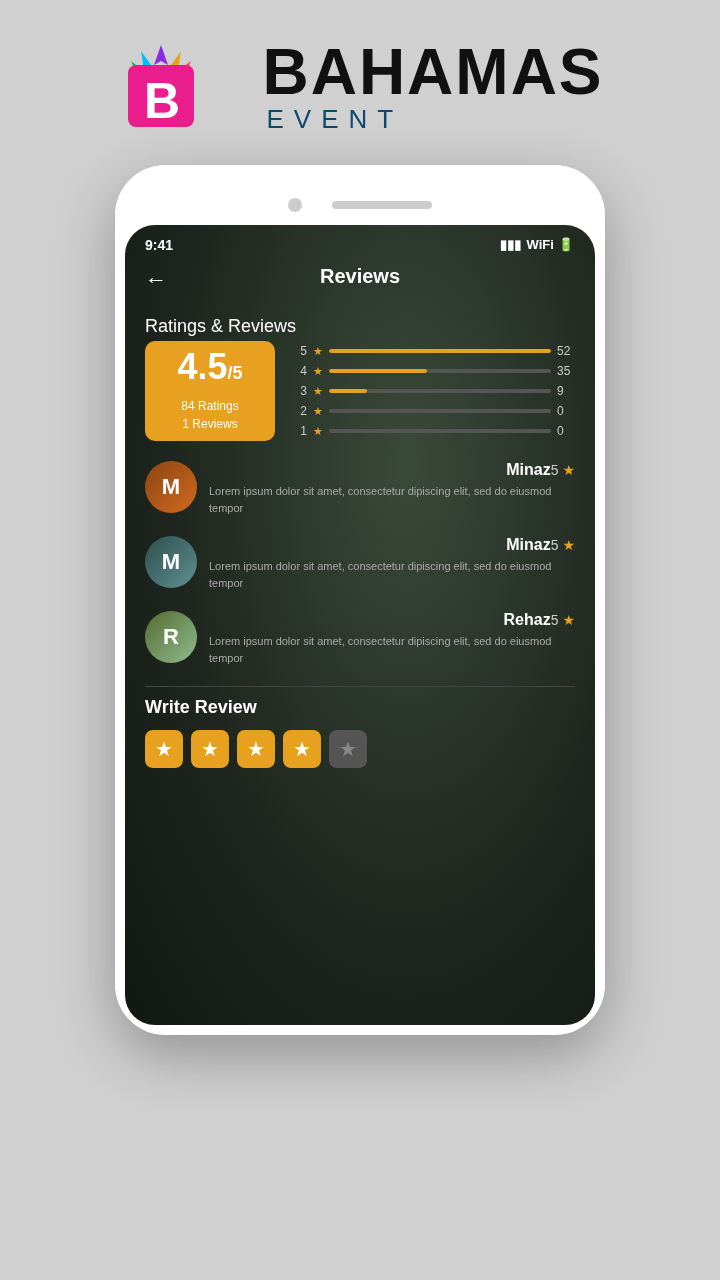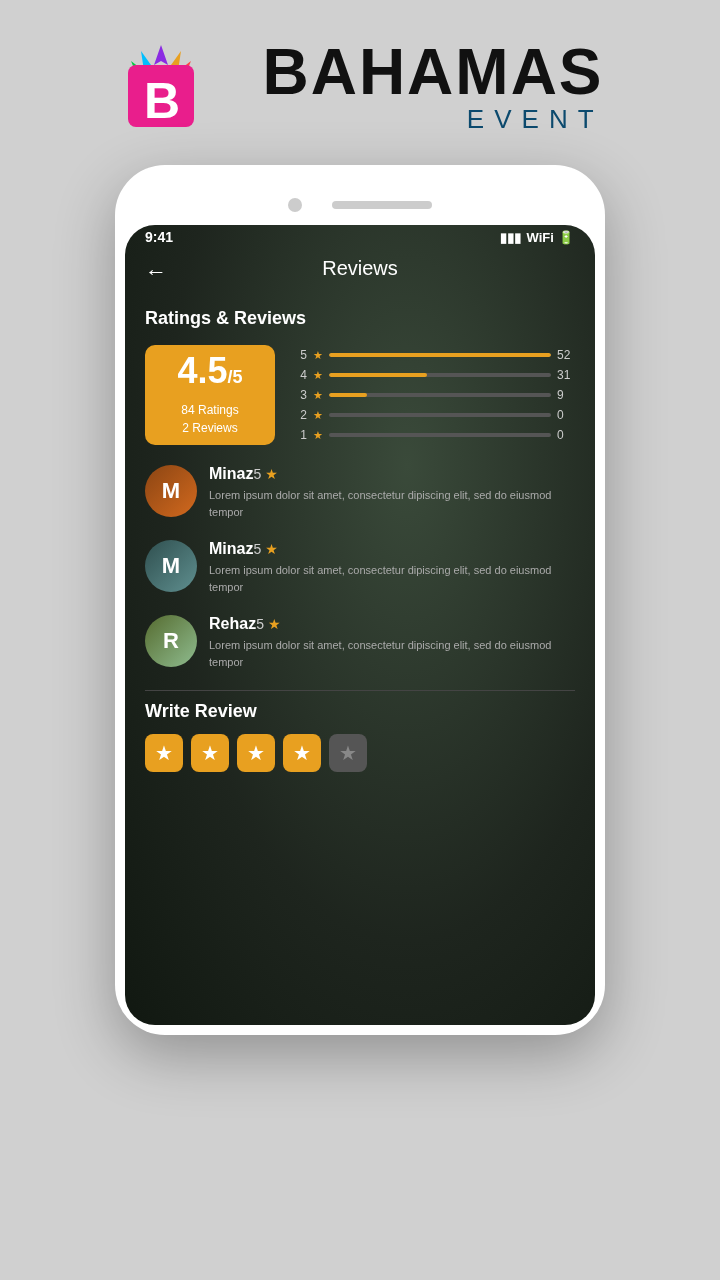--- a/index.html
+++ b/index.html
@@ -20,21 +20,21 @@
       display: flex;
       align-items: center;
       justify-content: center;
       padding: 40px 0 30px 0;
       gap: 10px;
     }
 
     .logo-text-group {
       display: flex;
       flex-direction: column;
-      align-items: flex-end;
+      align-items: flex-start;
       margin-left: 48px;
     }
 
     .logo-bahamas {
       font-size: 64px;
       font-weight: 900;
       letter-spacing: 2px;
       color: #111;
       line-height: 1;
     }
@@ -91,22 +91,22 @@
       background-image: radial-gradient(ellipse at 60% 30%, #3a4a3a 0%, #1e251e 60%, #111811 100%);
       border-radius: 30px;
       overflow: hidden;
       position: relative;
     }
 
     
     .status-bar {
       display: flex;
       justify-content: space-between;
-      align-items: flex-end;
-      padding: 4px 20px 6px 20px;
+      align-items: flex-start;
+      padding: 12px 20px 6px 20px;
       color: #fff;
       font-size: 14px;
       font-weight: 600;
     }
 
     .status-time {}
 
     .status-icons {
       display: flex;
       align-items: center;
@@ -130,33 +130,33 @@
       position: absolute;
       left: 20px;
       color: #fff;
       font-size: 22px;
       cursor: pointer;
     }
 
     .app-title {
       color: #fff;
       font-size: 20px;
-      font-weight: 400;
+      font-weight: 700;
     }
 
     
     .content {
       padding: 14px 20px;
     }
 
     .section-title {
       color: #fff;
       font-size: 18px;
-      font-weight: 700;
-      margin-bottom: 16px;
+      font-weight: 400;
+      margin-bottom: 4px;
     }
 
     
     .ratings-block {
       display: flex;
       gap: 20px;
       margin-bottom: 20px;
     }
 
     .rating-score-box {
@@ -270,21 +270,21 @@
     .avatar-1 { background: linear-gradient(135deg, #8B4513, #D2691E); }
     .avatar-2 { background: linear-gradient(135deg, #2F4F4F, #5F8F8F); }
     .avatar-3 { background: linear-gradient(135deg, #556B2F, #8FBC8F); }
 
     .review-content {
       flex: 1;
     }
 
     .review-header {
       display: flex;
-      justify-content: flex-start;
+      justify-content: flex-end;
       align-items: center;
       margin-bottom: 4px;
     }
 
     .reviewer-name {
       color: #fff;
       font-size: 16px;
       font-weight: 700;
     }
 
@@ -407,40 +407,40 @@
 
       <div class="ratings-block">
 
         <div class="rating-score-box">
           <div style="display:flex;align-items:baseline;gap:0px;">
             <span class="rating-number">4.5</span>
             <span class="rating-outof">/5</span>
           </div>
           <div class="rating-count">
             <div>84 Ratings</div>
-            <div>2 Reviews</div>
+            <div>1 Reviews</div>
           </div>
         </div>
 
         <div class="rating-bars" id="bars-container">
         <div class="bar-row">
       <span class="bar-label">5</span>
       <span class="bar-star">★</span>
       <div class="bar-track">
         <div class="bar-fill" style="width:100%"></div>
       </div>
       <span class="bar-count">52</span>
     </div>
             <div class="bar-row">
       <span class="bar-label">4</span>
       <span class="bar-star">★</span>
       <div class="bar-track">
         <div class="bar-fill" style="width:44%"></div>
       </div>
-      <span class="bar-count">31</span>
+      <span class="bar-count">35</span>
     </div>
             <div class="bar-row">
       <span class="bar-label">3</span>
       <span class="bar-star">★</span>
       <div class="bar-track">
         <div class="bar-fill" style="width:17%"></div>
       </div>
       <span class="bar-count">9</span>
     </div>
             <div class="bar-row">

